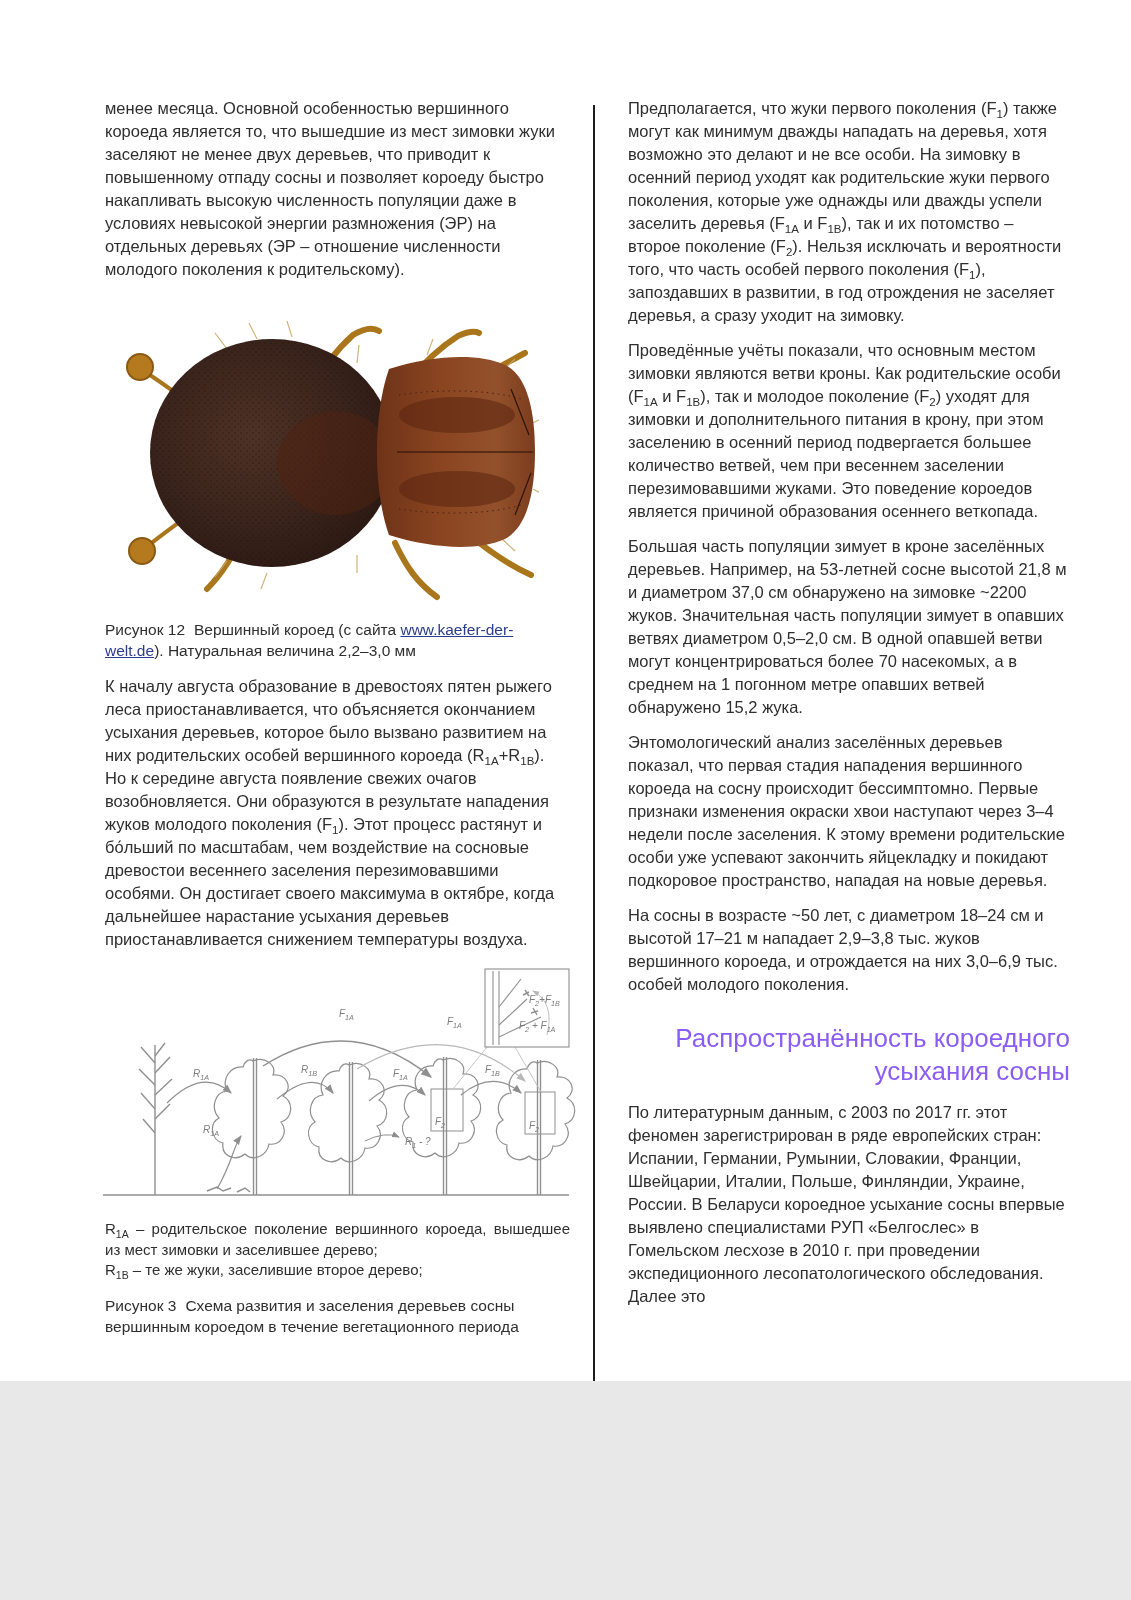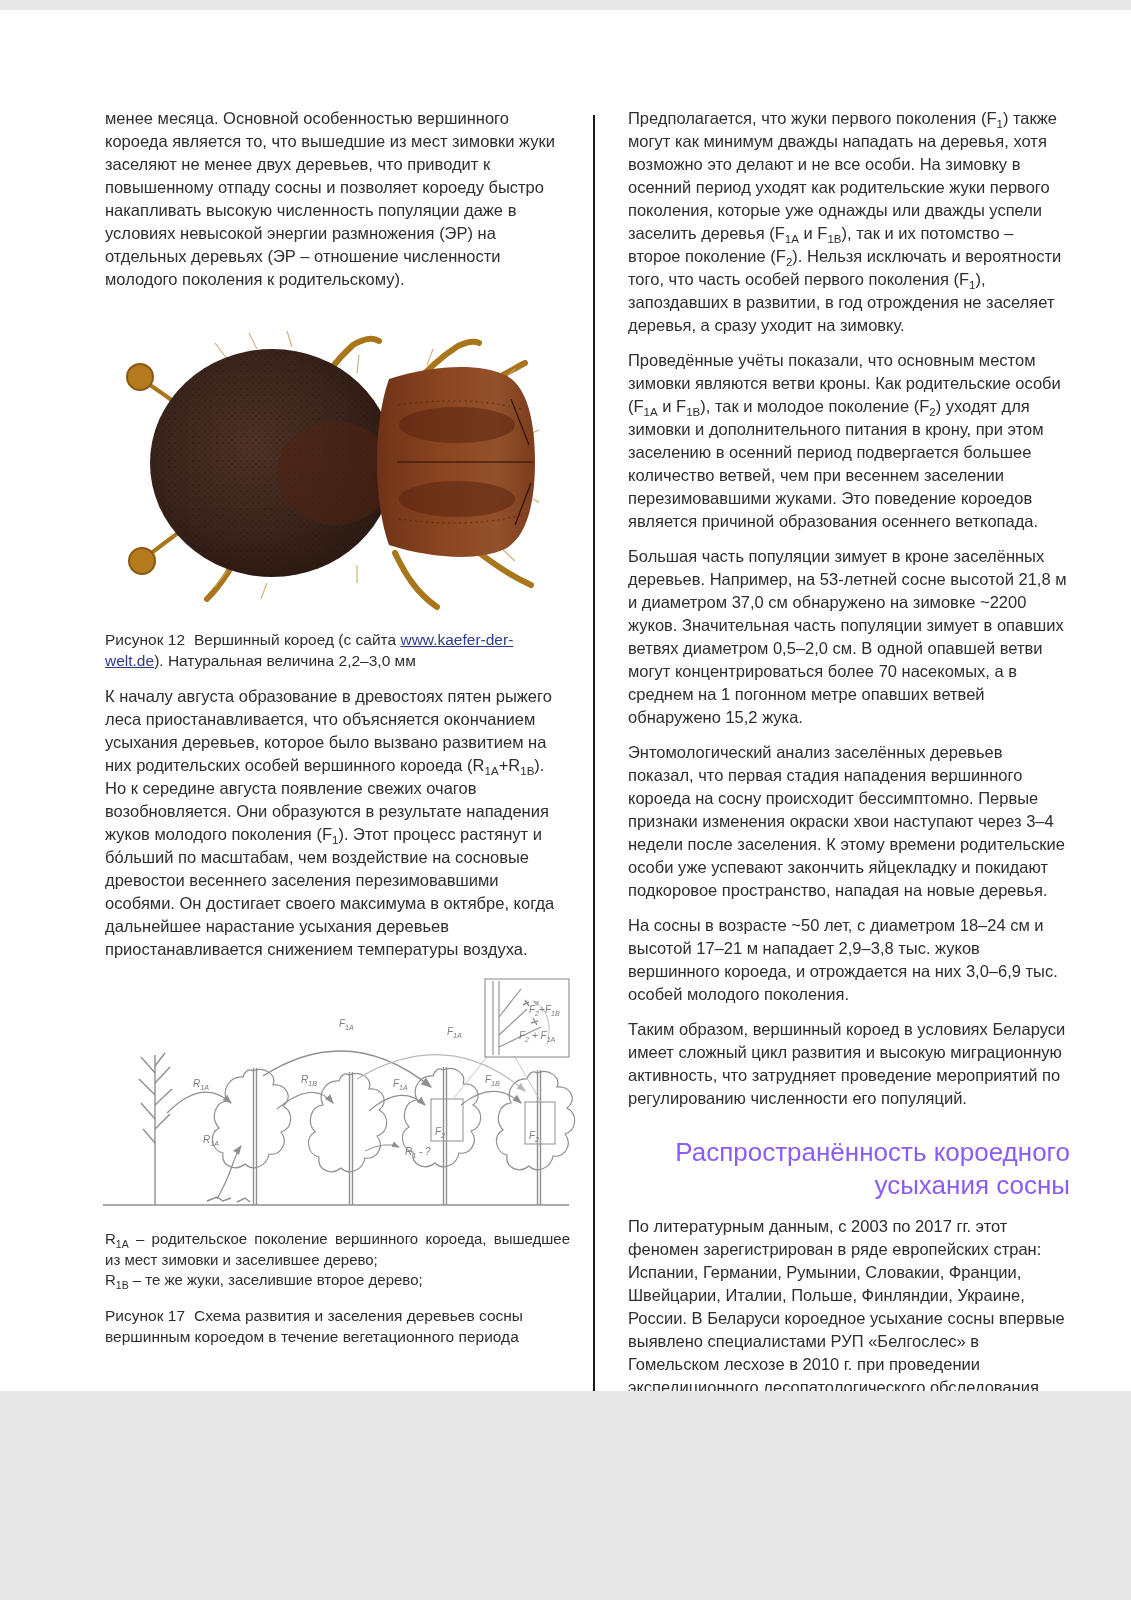--- a/index.html
+++ b/index.html
@@ -1,16 +1,16 @@
 <!DOCTYPE html>
 <html><head>
 <meta charset="utf-8">
 <style>
   html,body{margin:0;padding:0;background:#e8e8e8;}
-  .page{position:relative;width:1131px;height:1381px;background:#ffffff;margin:10px auto;
+  .page{position:relative;width:1131px;height:1381px;background:#ffffff;margin:0 auto;
         font-family:"Liberation Sans","DejaVu Sans",sans-serif;color:#2e2e2e;overflow:hidden;}
   .col{position:absolute;top:97px;}
   .col-left{left:105px;width:465px;}
   .col-right{left:628px;width:442px;}
   p.body{font-size:16.5px;line-height:23px;margin:0 0 12px 0;text-align:left;}
   sub{font-size:0.7em;line-height:0;}
   .figure-wrap{margin:10px 0 2px 2px;}
   .caption{font-size:15.5px;line-height:21px;margin:4px 0 14px 0;}
   .cap-label{font-weight:normal;margin-right:9px;}
   a.link{color:#2b3c8e;text-decoration:underline;cursor:pointer;}
@@ -199,33 +199,32 @@
         </g>
       </svg>
     </div>
 
     <div class="legend">
       <div>R<sub>1A</sub> – родительское поколение вершинного короеда, вышедшее из мест зимовки и заселившее дерево;</div>
       <div>R<sub>1B</sub> – те же жуки, заселившие второе дерево;</div>
     </div>
 
     <p class="caption" style="margin-top:14px;">
-      <span class="cap-label">Рисунок 17</span><span>Схема развития и заселения деревьев сосны вершинным короедом в течение вегетационного периода</span>
+      <span class="cap-label">Рисунок 3</span><span>Схема развития и заселения деревьев сосны вершинным короедом в течение вегетационного периода</span>
     </p>
 
   </div>
 
   <div class="divider"></div>
 
   <div class="col col-right">
     <p class="body">Предполагается, что жуки первого поколения (F<sub>1</sub>) также могут как минимум дважды нападать на деревья, хотя возможно это делают и не все особи. На зимовку в осенний период уходят как родительские жуки первого поколения, которые уже однажды или дважды успели заселить деревья (F<sub>1A</sub> и F<sub>1B</sub>), так и их потомство – второе поколение (F<sub>2</sub>). Нельзя исключать и вероятности того, что часть особей первого поколения (F<sub>1</sub>), запоздавших в развитии, в год отрождения не заселяет деревья, а сразу уходит на зимовку.</p>
     <p class="body">Проведённые учёты показали, что основным местом зимовки являются ветви кроны. Как родительские особи (F<sub>1A</sub> и F<sub>1B</sub>), так и молодое поколение (F<sub>2</sub>) уходят для зимовки и дополнительного питания в крону, при этом заселению в осенний период подвергается большее количество ветвей, чем при весеннем заселении перезимовавшими жуками. Это поведение короедов является причиной образования осеннего веткопада.</p>
     <p class="body">Большая часть популяции зимует в кроне заселённых деревьев. Например, на 53-летней сосне высотой 21,8 м и диаметром 37,0 см обнаружено на зимовке ~2200 жуков. Значительная часть популяции зимует в опавших ветвях диаметром 0,5–2,0 см. В одной опавшей ветви могут концентрироваться более 70 насекомых, а в среднем на 1 погонном метре опавших ветвей обнаружено 15,2 жука.</p>
     <p class="body">Энтомологический анализ заселённых деревьев показал, что первая стадия нападения вершинного короеда на сосну происходит бессимптомно. Первые признаки изменения окраски хвои наступают через 3–4 недели после заселения. К этому времени родительские особи уже успевают закончить яйцекладку и покидают подкоровое пространство, нападая на новые деревья.</p>
     <p class="body">На сосны в возрасте ~50 лет, с диаметром 18–24 см и высотой 17–21 м нападает 2,9–3,8 тыс. жуков вершинного короеда, и отрождается на них 3,0–6,9 тыс. особей молодого поколения.</p>
-    <p class="body">Таким образом, вершинный короед в условиях Беларуси имеет сложный цикл развития и высокую миграционную активность, что затрудняет проведение мероприятий по регулированию численности его популяций.</p>
     <h2 class="heading">Распространённость короедного усыхания сосны</h2>
     <p class="body">По литературным данным, с 2003 по 2017 гг. этот феномен зарегистрирован в ряде европейских стран: Испании, Германии, Румынии, Словакии, Франции, Швейцарии, Италии, Польше, Финляндии, Украине, России. В Беларуси короедное усыхание сосны впервые выявлено специалистами РУП «Белгослес» в Гомельском лесхозе в 2010 г. при проведении экспедиционного лесопатологического обследования. Далее это</p>
   </div>
 
   <div class="page-number">5</div>
 
 </div>
 
 </body></html>

